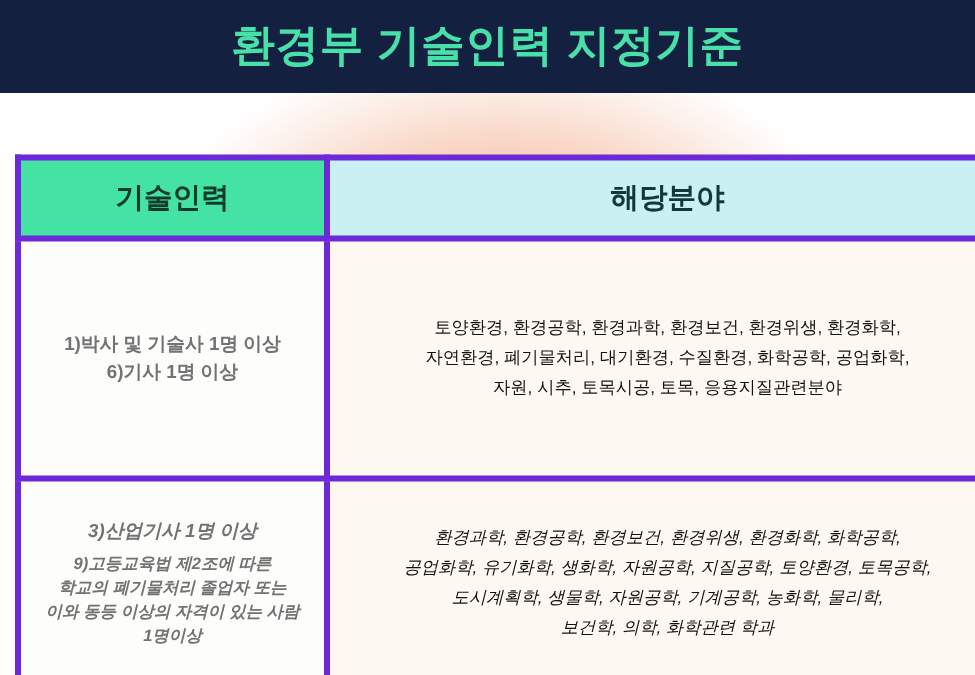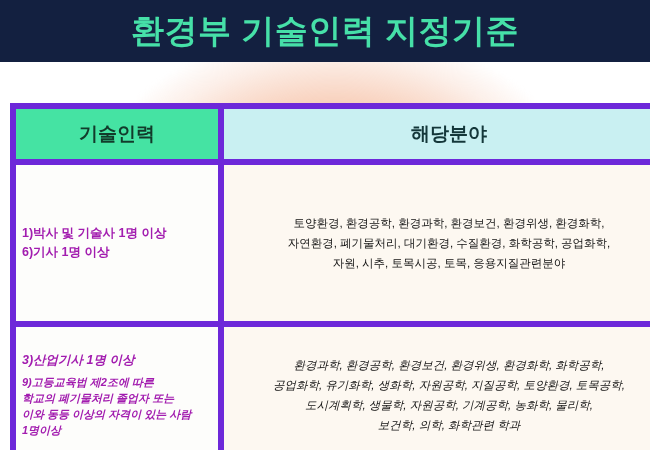--- a/index.html
+++ b/index.html
@@ -63,42 +63,42 @@
   }
   .header-title {
     position: absolute;
     left: 0;
     top: 0;
     width: 650px;
     height: 62px;
     line-height: 62px;
     text-align: center;
     color: #46e0a8;
-    font-size: 33px;
+    font-size: 29px;
     font-weight: bold;
     letter-spacing: 0.5px;
     z-index: 3;
     white-space: nowrap;
   }
 
   
   .table-wrap {
     position: absolute;
     left: 10px;
     top: 103px;
     width: 630px;
     z-index: 4;
   }
   table.spec {
     border-collapse: collapse;
     width: 630px;
     table-layout: fixed;
   }
   table.spec th, table.spec td {
-    border: 6px solid #6d28d9;
+    border: 4px solid #6d28d9;
     vertical-align: middle;
     padding: 4px 6px;
   }
   th.col-a {
     width: 190px;
     background: #45e3a3;
     color: #123b2b;
     font-size: 19px;
     font-weight: bold;
     height: 42px;
@@ -106,22 +106,23 @@
   th.col-b {
     width: 438px;
     background: #c9f0f2;
     color: #14373a;
     font-size: 19px;
     font-weight: bold;
     height: 42px;
   }
   td.left-cell {
     background: #fdfdfb;
+    text-align: center;
     font-size: 12.5px;
-    color: #a21caf;
+    color: #737373;
     line-height: 1.55;
     font-weight: bold;
   }
   td.right-cell {
     background: #fdf8f1;
     text-align: center;
     font-size: 11.5px;
     color: #111111;
     line-height: 1.75;
   }

